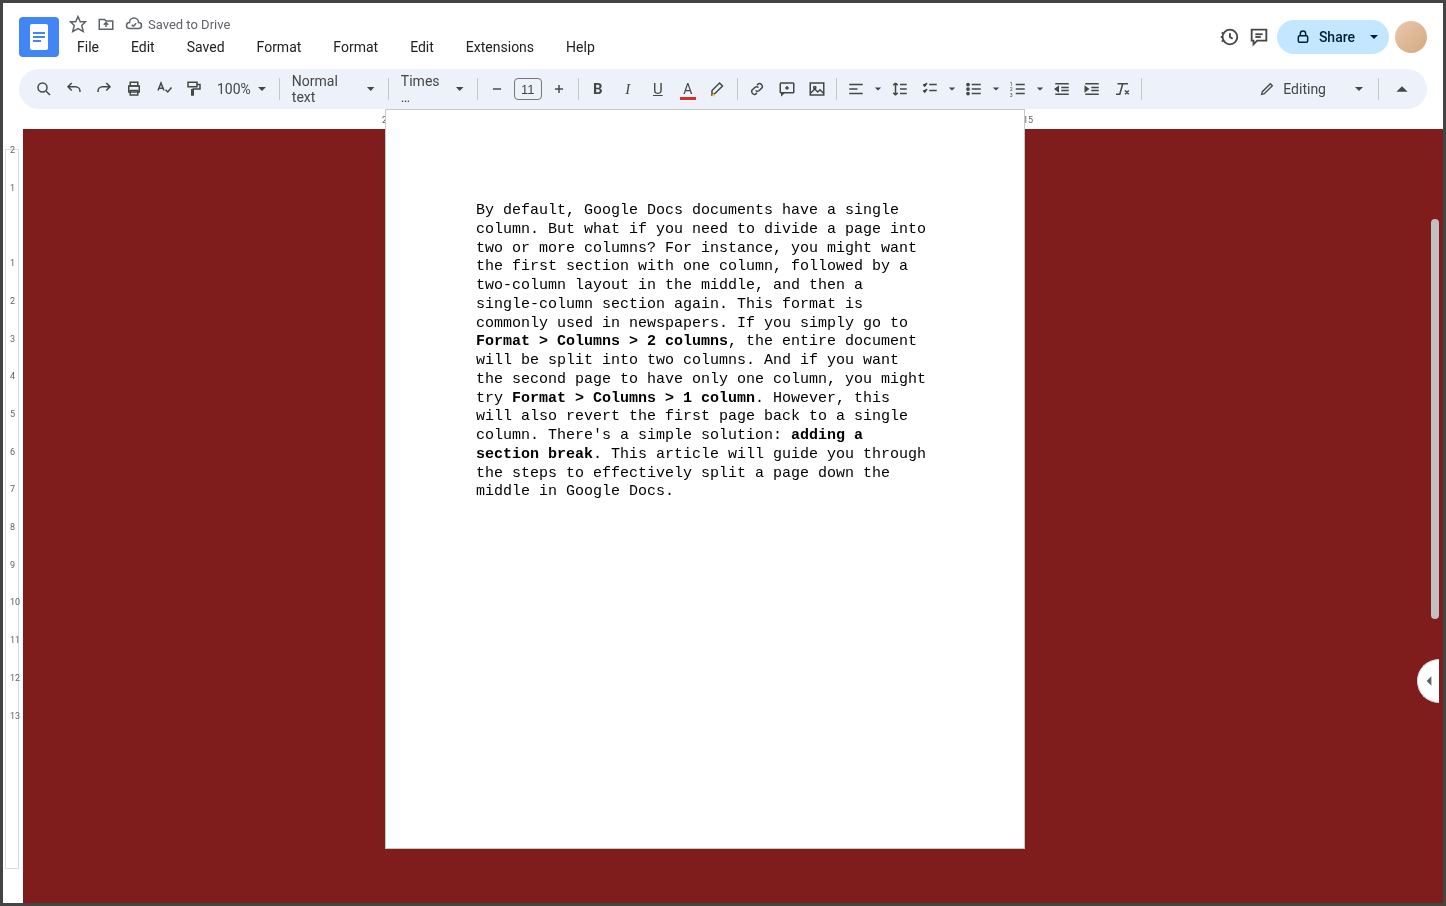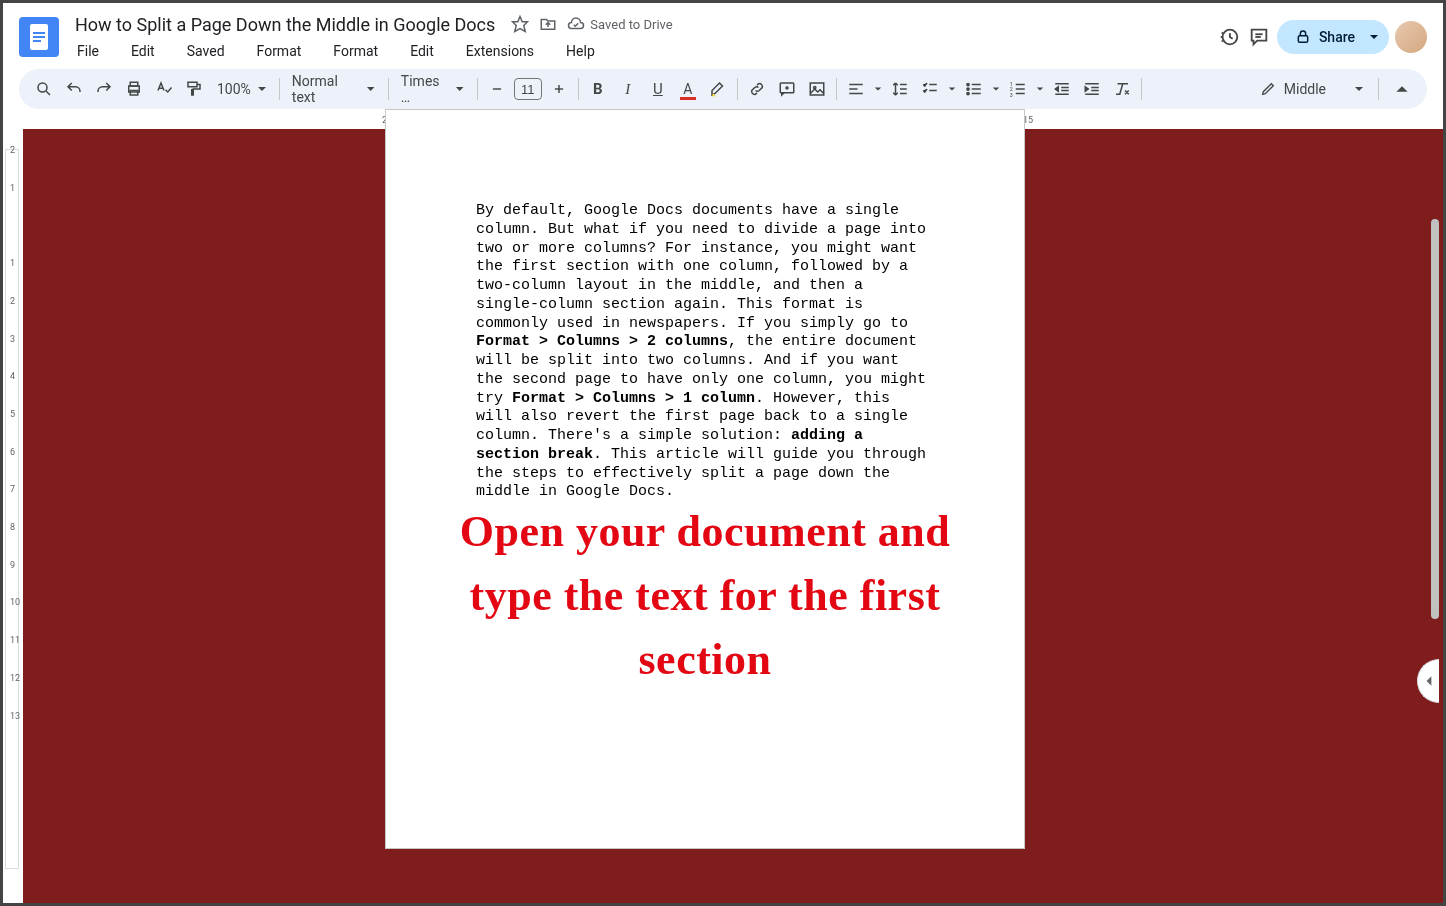--- a/index.html
+++ b/index.html
@@ -59,21 +59,20 @@
   <div class="docs-logo">
     <svg viewBox="0 0 24 30" fill="white">
         <rect x="3" y="2" width="18" height="26" rx="2" fill="white"></rect>
         <rect x="6" y="10" width="12" height="2" fill="#4285f4"></rect>
         <rect x="6" y="14" width="12" height="2" fill="#4285f4"></rect>
         <rect x="6" y="18" width="8" height="2" fill="#4285f4"></rect>
       </svg>
   </div>
   <div class="title-area">
     <div class="title-row">
-      <div class="doc-title">How to Split a Page Down the Middle in Google Docs</div>
       <span class="title-icon">
           <svg width="18" height="18" viewBox="0 0 24 24" fill="none" stroke="#5f6368" stroke-width="2">
             <polygon points="12,2 15,9 22,9 17,14 19,22 12,18 5,22 7,14 2,9 9,9"></polygon>
           </svg>
         </span>
       <span class="title-icon">
           <svg width="18" height="18" viewBox="0 0 24 24" fill="none" stroke="#5f6368" stroke-width="2">
             <path d="M3 6h7l2 2h9v11H3z"></path>
             <path d="M12 11v5M9 13l3-3 3 3"></path>
           </svg>
@@ -317,21 +316,21 @@
   <div class="tb-btn">
       <svg width="18" height="18" viewBox="0 0 24 24" stroke="currentColor" stroke-width="2">
         <path d="M6 5h14M13 5l-4 14M4 19h6M16 14l5 5M21 14l-5 5"></path>
       </svg>
     </div>
   <div class="tb-sep"></div>
   <div class="editing-btn">
     <svg width="16" height="16" viewBox="0 0 24 24" fill="none" stroke="currentColor" stroke-width="2">
         <path d="M4 20l4-1L20 7l-3-3L5 16z"></path>
       </svg>
-    <span>Middle</span>
+    <span>Editing</span>
     <svg width="10" height="10" viewBox="0 0 10 10" fill="currentColor" style="margin-left:20px">
         <path d="M1 3l4 4 4-4z"></path>
       </svg>
   </div>
   <div class="tb-sep"></div>
   <div class="tb-btn collapse-btn">
       <svg width="14" height="14" viewBox="0 0 10 10" fill="currentColor">
         <path d="M1 7l4-4 4 4z"></path>
       </svg>
     </div>
@@ -388,21 +387,20 @@
           <span class="ruler-num" style="left: 523.8px;">12</span>
           <span class="ruler-num" style="left: 561.5px;">13</span>
           <span class="ruler-num" style="left: 599.2px;">14</span>
           <span class="ruler-num" style="left: 636.9px;">15</span>
         </div>
     </div>
     <div class="page">
       <div class="body-text">
         <span>By default, Google Docs documents have a single column. But what if you need to divide a page into two or more columns? For instance, you might want the first section with one column, followed by a two-column layout in the middle, and then a single-column section again. This format is commonly used in newspapers. If you simply go to </span><b>Format &gt; Columns &gt; 2 columns</b><span>, the entire document will be split into two columns. And if you want the second page to have only one column, you might try </span><b>Format &gt; Columns &gt; 1 column</b><span>. However, this will also revert the first page back to a single column. There's a simple solution: </span><b>adding a section break</b><span>. This article will guide you through the steps to effectively split a page down the middle in Google Docs.</span>
       </div>
-      <div class="handwrite">Open your document and type the text for the first section</div>
     </div>
   </div>
   <div class="scrollbar"></div>
   <div class="side-panel-tab">
       <svg width="12" height="12" viewBox="0 0 10 10" fill="currentColor">
         <path d="M7 1L3 5l4 4z"></path>
       </svg>
     </div>
 </div>
 

